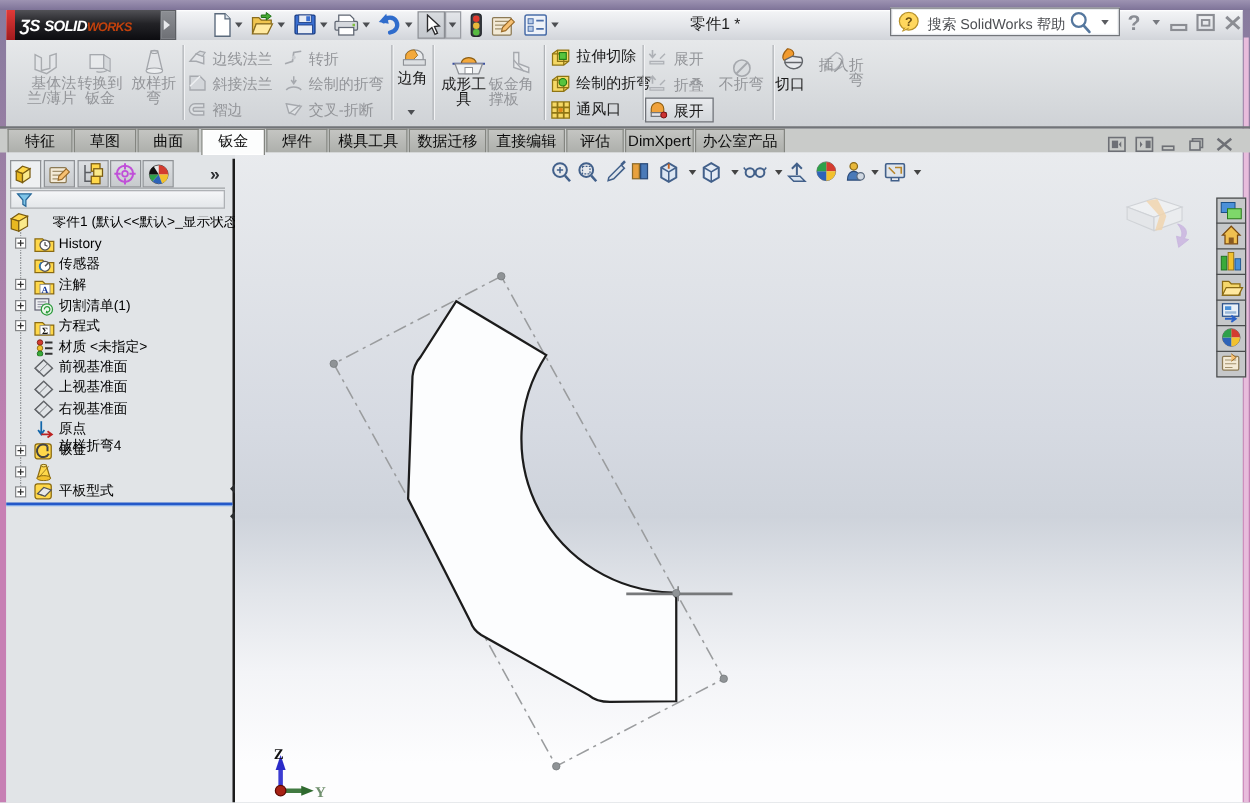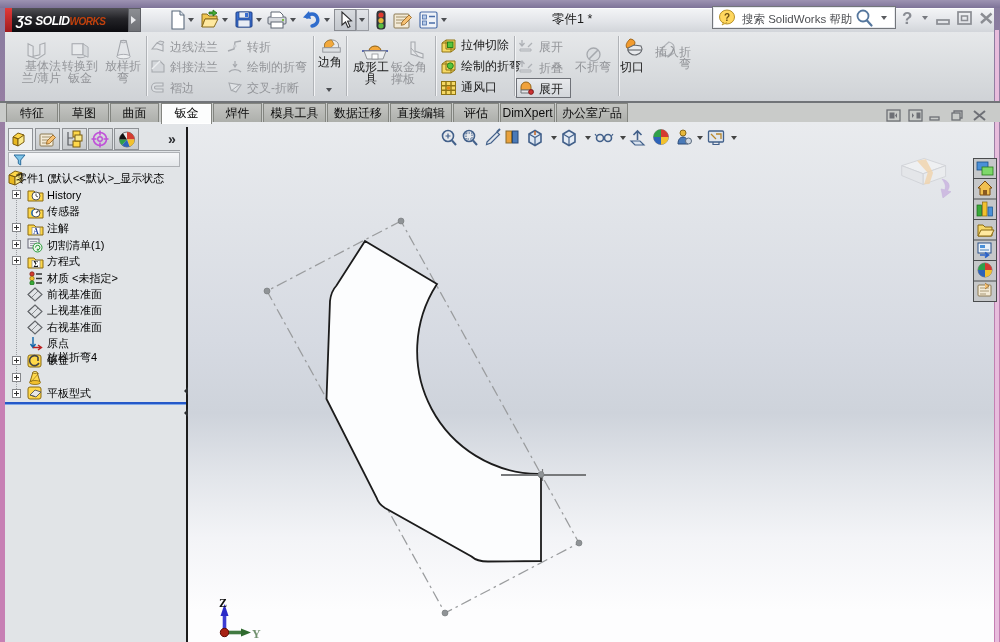--- a/index.html
+++ b/index.html
@@ -334,21 +334,21 @@
 <div class="abs" style="left:16px;top:184px;width:1px;height:214px;background:repeating-linear-gradient(#9a9da1 0 1px,transparent 1px 2px)"></div>
 <style>
 .plus{position:absolute;width:9px;height:9px;background:#fff;border:1px solid #848689}.plus:before{content:"";position:absolute;left:1px;top:3px;width:5px;height:1px;background:#333}.plus:after{content:"";position:absolute;left:3px;top:1px;width:1px;height:5px;background:#333}
 </style>
 
 <svg class="abs" style="left:7px;top:170px" width="19" height="16" viewBox="0 0 19 16">
     <path d="M2 5 l6-4 7 2 -6 4z" fill="#ffd84a" stroke="#7a5c10" stroke-width="1"></path>
     <path d="M2 5 l6 2 v8 l-6-2z" fill="#e8b820" stroke="#7a5c10" stroke-width="1"></path>
     <path d="M8 7 l7-4 v8 l-7 4z" fill="#fae98a" stroke="#7a5c10" stroke-width="1"></path>
   </svg>
-<div class="abs treetxt" style="left:16px;top:173px;width:156px;overflow:hidden">零件1 (默认&lt;&lt;默认&gt;_显示状态</div>
+<div class="abs treetxt" style="left:42px;top:173px;width:156px;overflow:hidden">零件1 (默认&lt;&lt;默认&gt;_显示状态</div>
 
 <div class="plus" style="left:12px;top:190px"></div>
 <svg class="abs" style="left:27px;top:188px" width="17" height="14" viewBox="0 0 17 14">
     <path d="M1 3 h6 l2 2 h7 v8 h-15z" fill="#ffd84a" stroke="#8a6a12" stroke-width="1"></path>
     <circle cx="9" cy="8" r="4" fill="#fff" stroke="#555" stroke-width="1"></circle>
     <path d="M9 5.5 v2.5 l2 1" stroke="#555" stroke-width="1" fill="none"></path>
   </svg>
 <div class="abs treetxt" style="left:47px;top:190px">History</div>
 
 <svg class="abs" style="left:27px;top:205px" width="17" height="14" viewBox="0 0 17 14">

